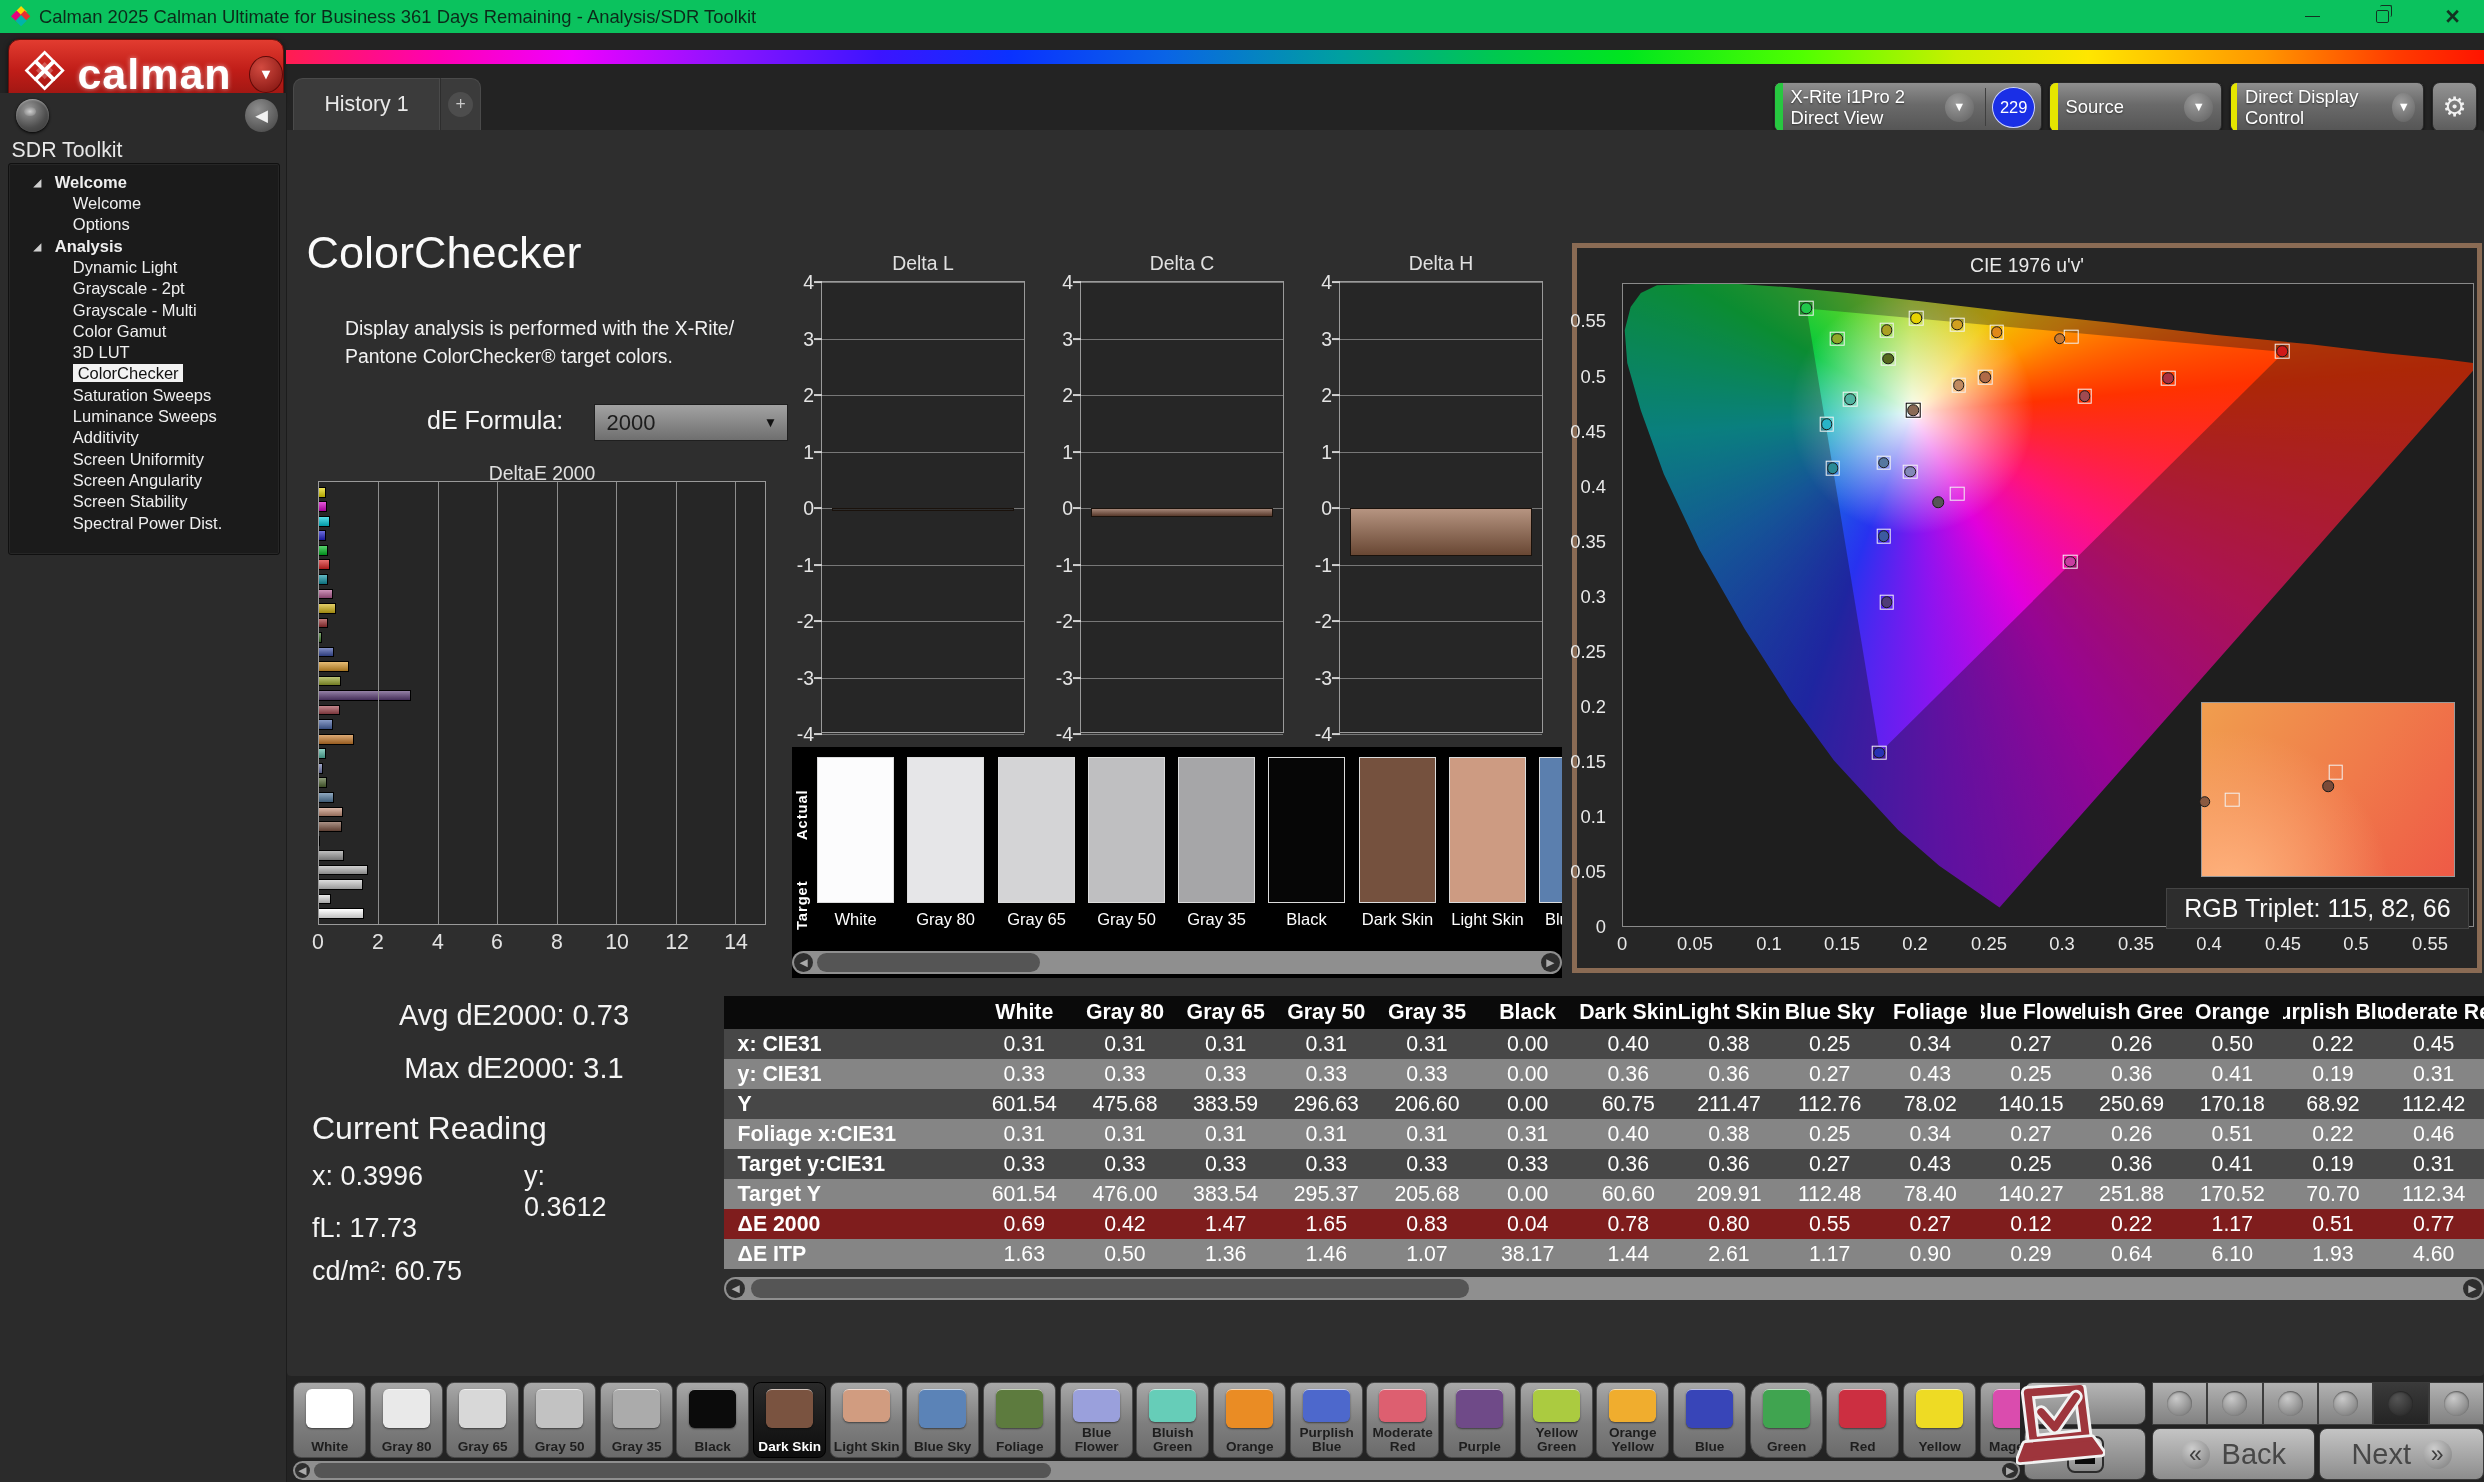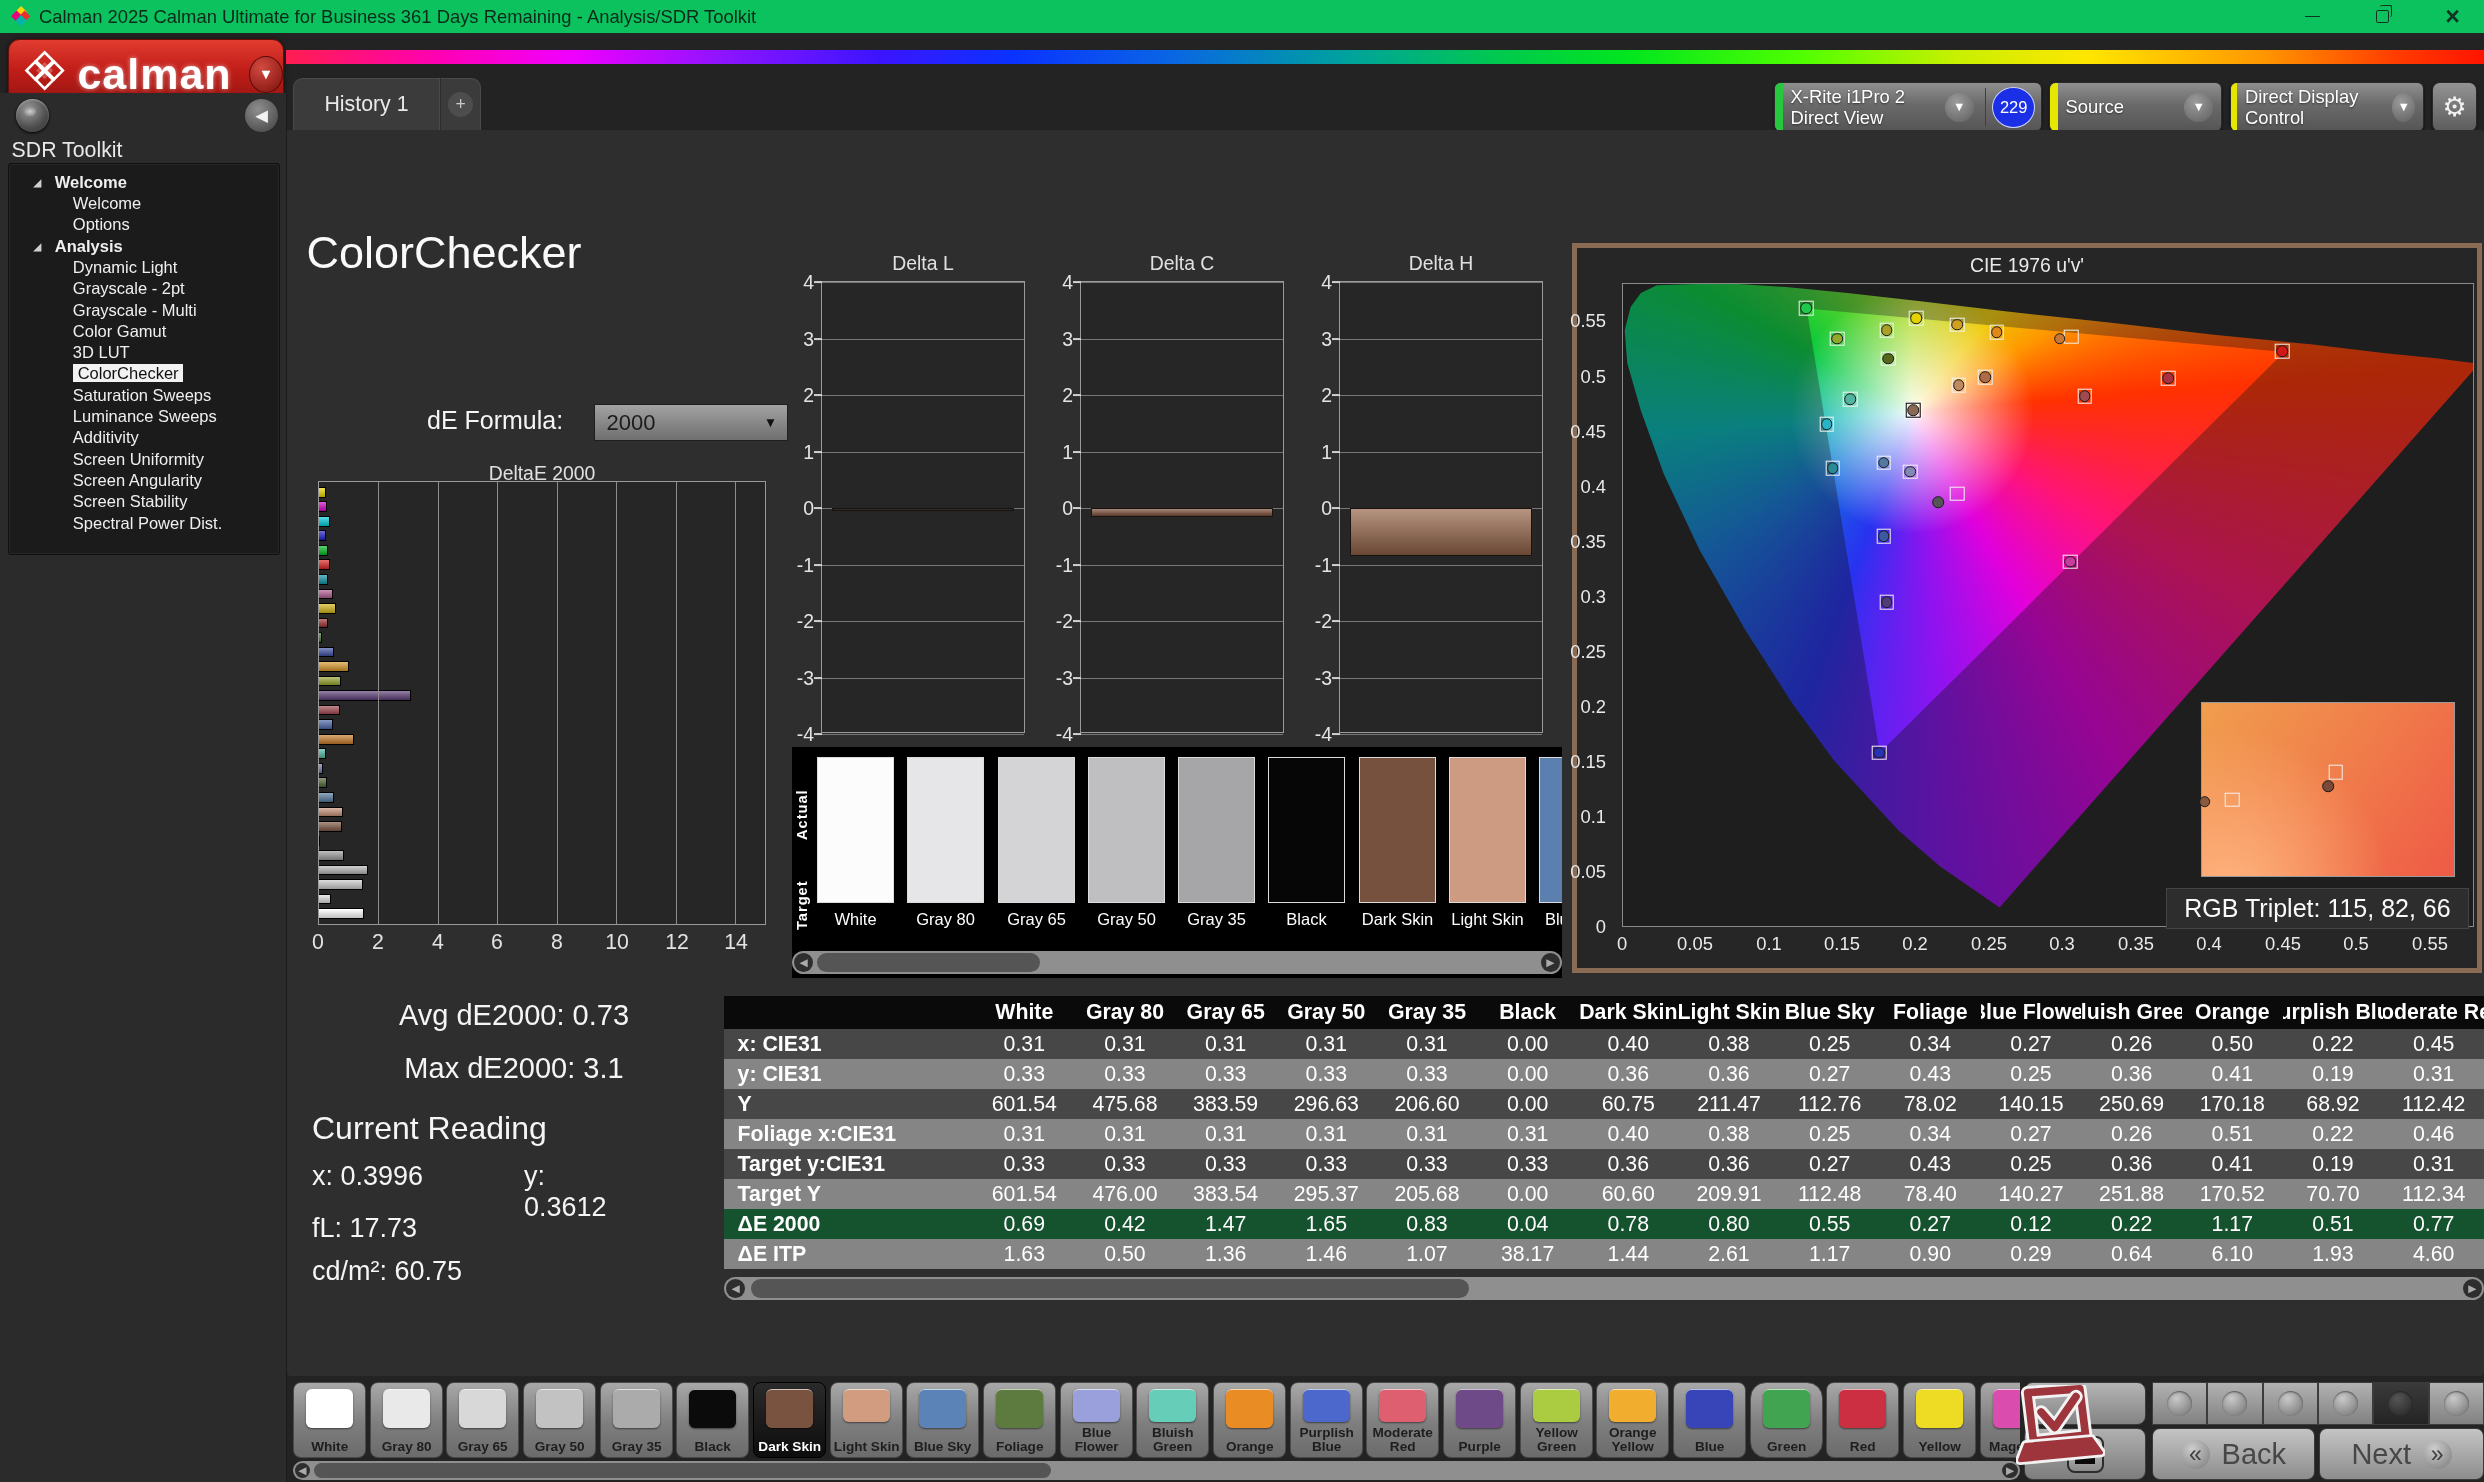--- a/index.html
+++ b/index.html
@@ -280,20 +280,24 @@
     <div class="stripe" style="background:#e6e600"></div>
     <div class="txt">Direct Display Control</div>
     <div class="arrow">▼</div>
   </div>
   <div class="sq-btn gear-btn">
       <span>⚙</span>
     </div>
 
   <div class="main">
     <div class="cc-title">ColorChecker</div>
+    <div class="cc-desc">
+      <div>Display analysis is performed with the X-Rite/</div>
+      <div>Pantone ColorChecker® target colors.</div>
+    </div>
     <div class="formula-label">dE Formula:</div>
     <div class="formula-dd">
       <span>2000</span>
       <span class="fd-arrow">▼</span>
     </div>
 
     <div class="deltae-title">DeltaE 2000</div>
     <div class="deltae-plot">
       <div class="deltae-bars">
           <div class="de-bar-row">
@@ -658,21 +662,21 @@
           <div class="dt-cell">60.60</div>
           <div class="dt-cell">209.91</div>
           <div class="dt-cell">112.48</div>
           <div class="dt-cell">78.40</div>
           <div class="dt-cell">140.27</div>
           <div class="dt-cell">251.88</div>
           <div class="dt-cell">170.52</div>
           <div class="dt-cell">70.70</div>
           <div class="dt-cell">112.34</div>
         </div>
-        <div class="dt-row dt-body-row" style="background: #14532d;">
+        <div class="dt-row dt-body-row" style="background: #7f1d1d;">
           <div class="dt-cell lbl">ΔE 2000</div>
           <div class="dt-cell">0.69</div>
           <div class="dt-cell">0.42</div>
           <div class="dt-cell">1.47</div>
           <div class="dt-cell">1.65</div>
           <div class="dt-cell">0.83</div>
           <div class="dt-cell">0.04</div>
           <div class="dt-cell">0.78</div>
           <div class="dt-cell">0.80</div>
           <div class="dt-cell">0.55</div>

